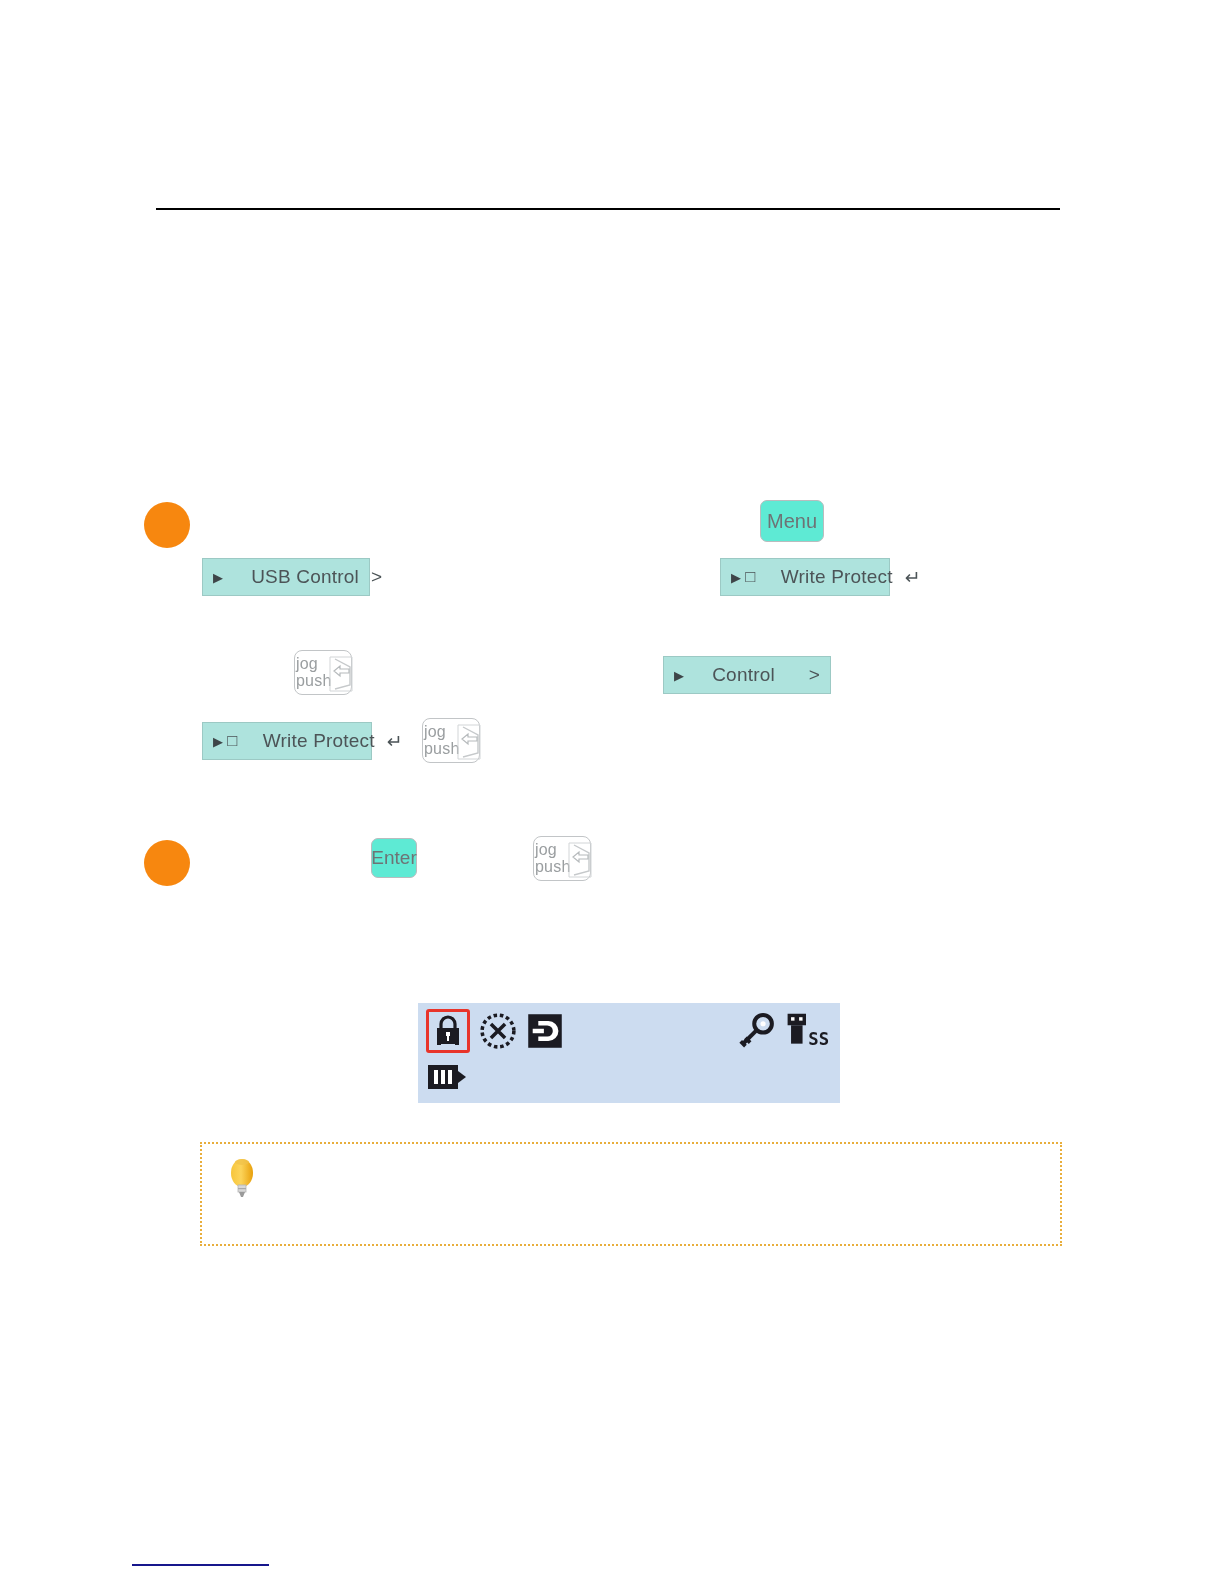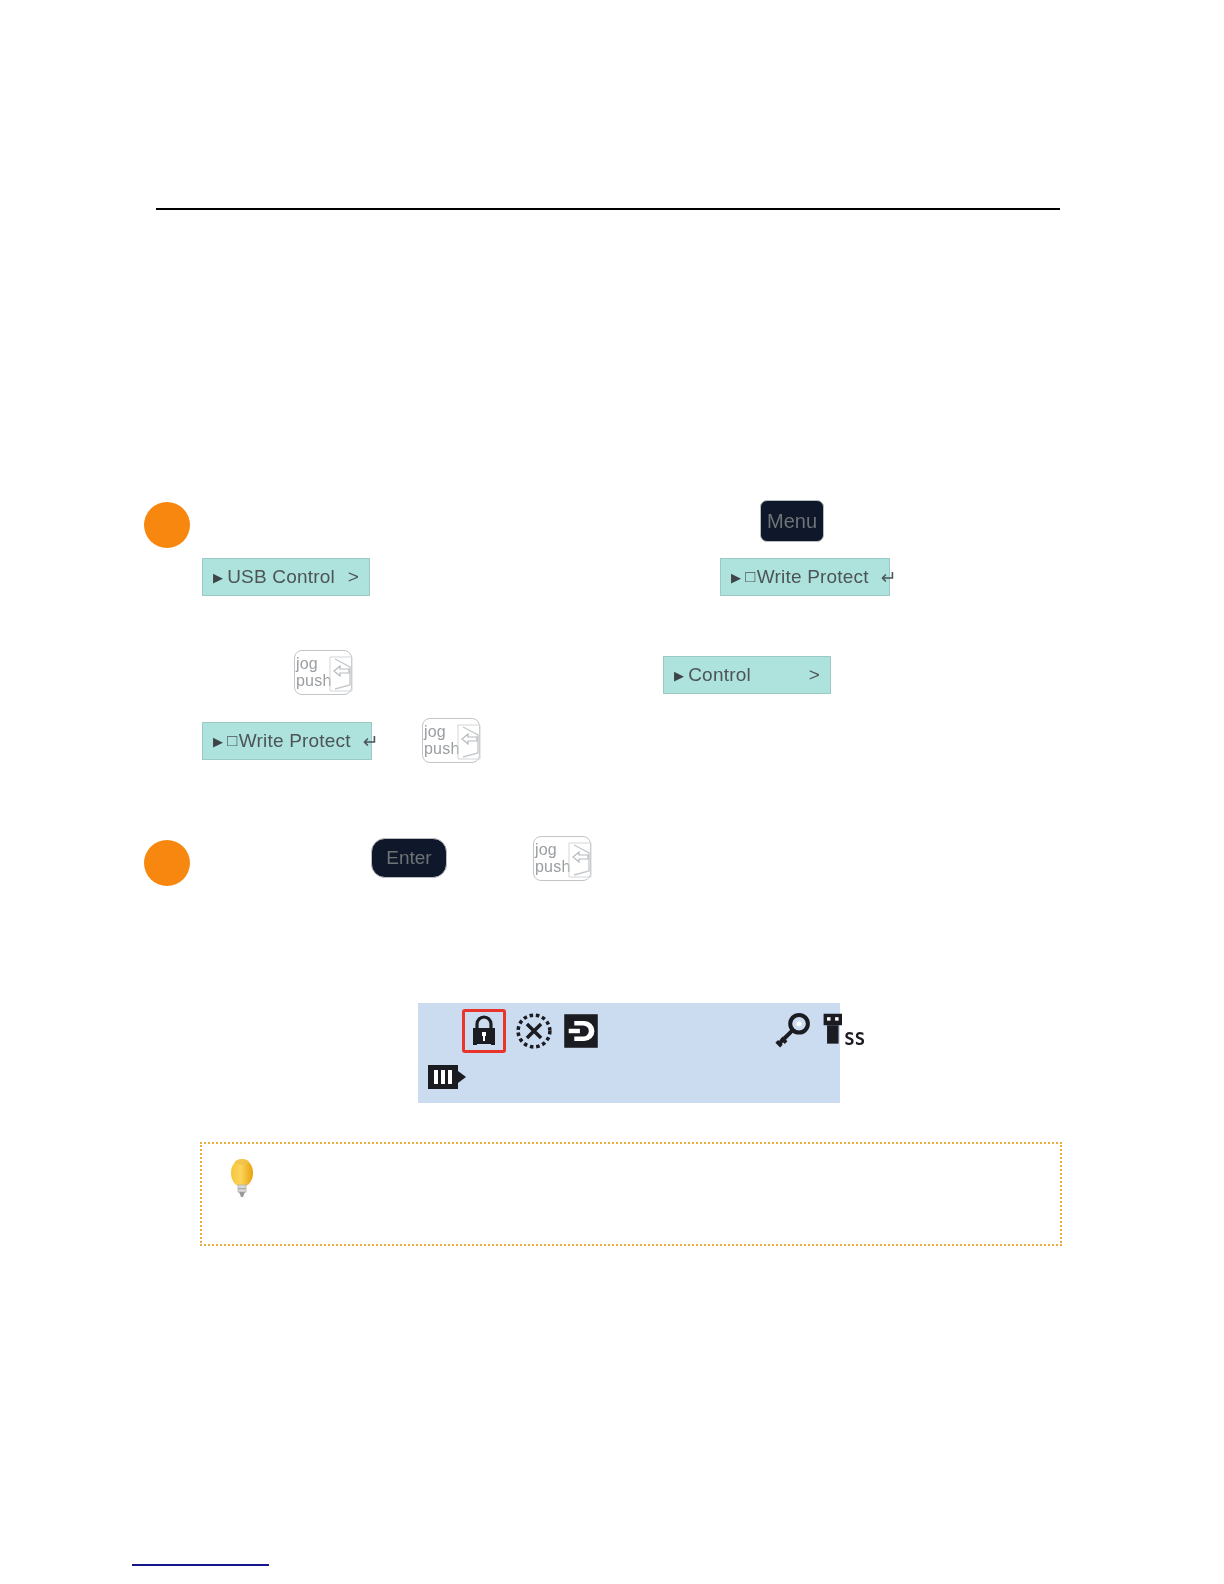--- a/index.html
+++ b/index.html
@@ -58,20 +58,21 @@
   }
   .menu-chip .tri {
     font-size: 13px;
     line-height: 1;
     color: #3e4548;
     margin-right: 4px;
     display: inline-block;
   }
   .menu-chip .chip-label {
     white-space: nowrap;
+    margin-left: 24px;
   }
   .menu-chip .chip-tail {
     margin-left: auto;
     padding-left: 12px;
     font-size: 19px;
     color: #4c5457;
   }
   .menu-chip .chk {
     font-size: 17px;
     margin-right: 1px;
@@ -81,35 +82,34 @@
   #chip-write-protect-right { left: 720px; top: 558px; width: 170px; }
   #chip-advanced { left: 663px; top: 656px; width: 168px; }
   #chip-write-protect-left { left: 202px; top: 722px; width: 170px; }
 
   
   .key-btn {
     position: absolute;
     box-sizing: border-box;
     border: 1.5px solid #b9bcbe;
     border-radius: 7px;
-    background: #0f172a;
+    background: #5eead4;
     color: #6e7375;
     font-family: "Liberation Sans", sans-serif;
     display: flex;
     align-items: center;
     justify-content: center;
   }
   #key-menu {
     left: 760px; top: 500px; width: 64px; height: 42px;
     font-size: 20px;
   }
   #key-enter {
-    left: 371px; top: 838px; width: 76px; height: 40px;
+    left: 371px; top: 838px; width: 46px; height: 40px;
     font-size: 19px;
-    border-radius: 14px;
   }
 
   
   .jog-key {
     position: absolute;
     box-sizing: border-box;
     border: 1.5px solid #c2c5c7;
     border-radius: 8px;
     background: #ffffff;
     color: #9a9ea0;
@@ -140,21 +140,21 @@
     width: 422px;
     height: 100px;
     background: #ccdcf0;
   }
   .lcd-row {
     position: absolute;
     left: 0; right: 0;
     height: 48px;
     display: block;
   }
-  #lcd-row-top { top: 4px; margin-left: 36px; }
+  #lcd-row-top { top: 4px; }
   #lcd-row-bottom { top: 52px; }
 
   .lcd-icon {
     position: absolute;
     display: block;
   }
   #icon-lock-wrap {
     left: 8px; top: 2px;
     width: 44px; height: 44px;
     box-sizing: border-box;

